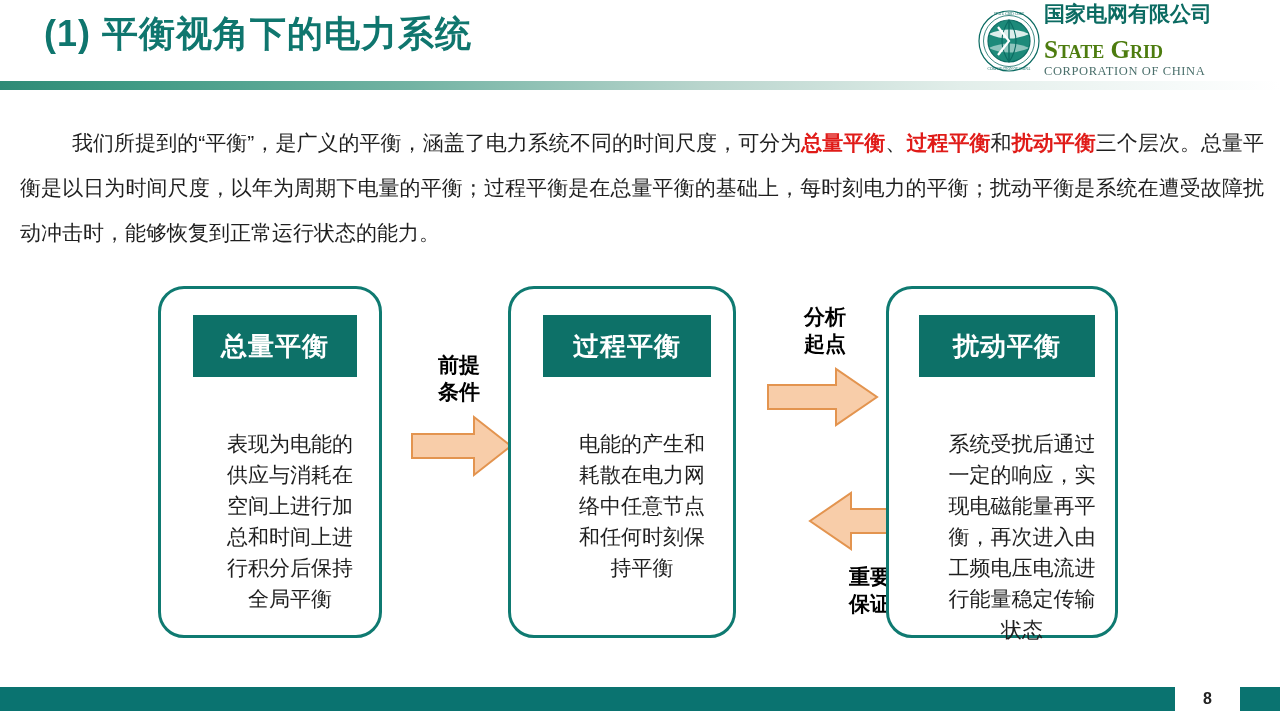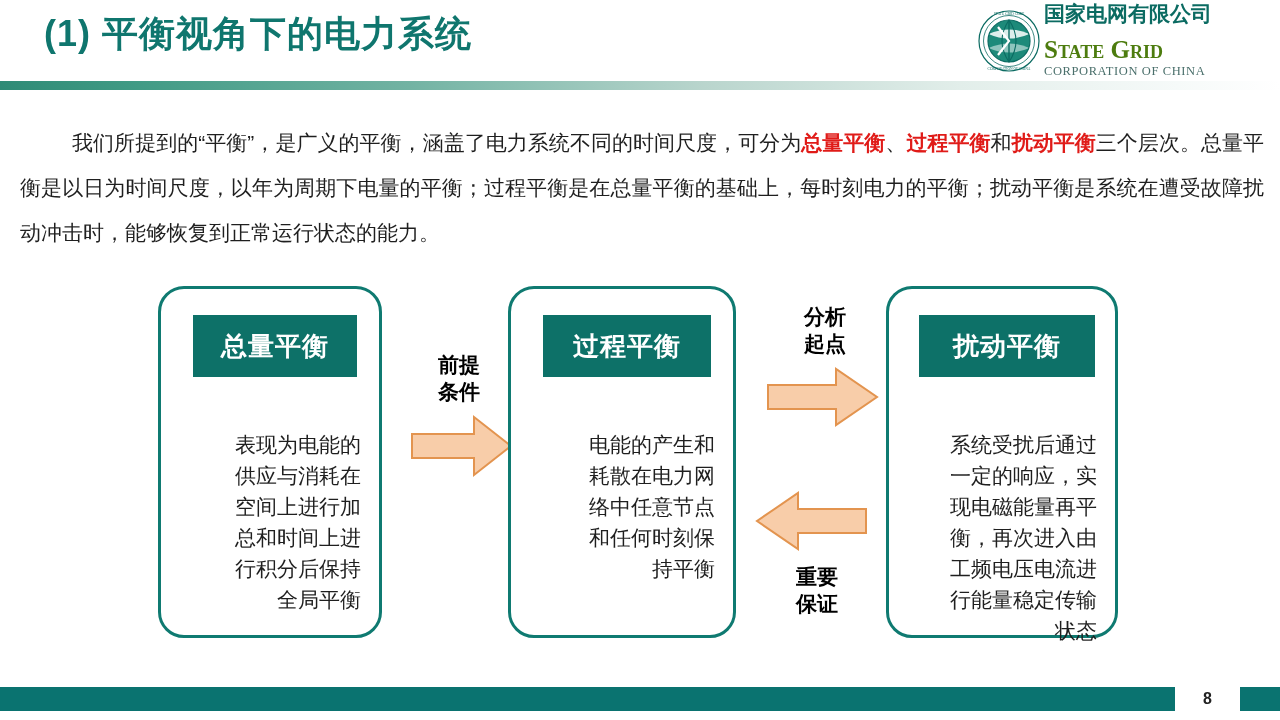--- a/index.html
+++ b/index.html
@@ -68,22 +68,22 @@
   .card-header {
     position: absolute; left: 30px; top: 26px; width: 164px; height: 62px;
     background: #0d7168; color: #ffffff;
     display: flex; align-items: center; justify-content: center;
     font-size: 26px; font-weight: bold; letter-spacing: 1px;
     font-family: "DejaVu Sans", "Liberation Sans", sans-serif;
   }
   .card-body {
     position: absolute; left: 26px; right: 18px; top: 140px;
     font-size: 21px; line-height: 31px; color: #1f1f1f;
-    text-align: right;
-    font-family: Liberation Sans, sans-serif;
+    text-align: center;
+    font-family: Liberation Serif, serif;
     margin-left: 32px;
   }
   #card-total   { left: 158px; }
   #card-process { left: 508px; width: 228px; }
   #card-process .card-header { left: 32px; width: 168px; }
   #card-disturb { left: 886px; width: 232px; }
   #card-disturb .card-header { left: 30px; width: 176px; }
   #card-total .card-header { left: 32px; }
 
   
@@ -176,21 +176,21 @@
   <div class="arrow-group" id="arrow-analysis-start" style="left:766px; top:26px; width:118px; height:130px;">
     <div class="arrow-label" style="left:14px; top:0; width:90px;">
       <div>分析</div>
       <div>起点</div>
     </div>
     <svg class="arrow-svg" style="left:0; top:62px;" width="114" height="62" viewBox="0 0 114 62">
       <polygon points="2,19 70,19 70,3 111,31 70,59 70,43 2,43" fill="#f8cda9" stroke="#e3944f" stroke-width="2"></polygon>
     </svg>
   </div>
 
-  <div class="arrow-group" id="arrow-important-guarantee" style="left:754px; top:212px; width:118px; height:140px;">
+  <div class="arrow-group" id="arrow-important-guarantee" style="left:807px; top:212px; width:118px; height:140px;">
     <svg class="arrow-svg" style="left:0; top:0;" width="114" height="62" viewBox="0 0 114 62">
       <polygon points="112,19 44,19 44,3 3,31 44,59 44,43 112,43" fill="#f8cda9" stroke="#e3944f" stroke-width="2"></polygon>
     </svg>
     <div class="arrow-label" style="left:18px; top:74px; width:90px;">
       <div>重要</div>
       <div>保证</div>
     </div>
   </div>
 
   <div class="concept-card" id="card-disturb">

